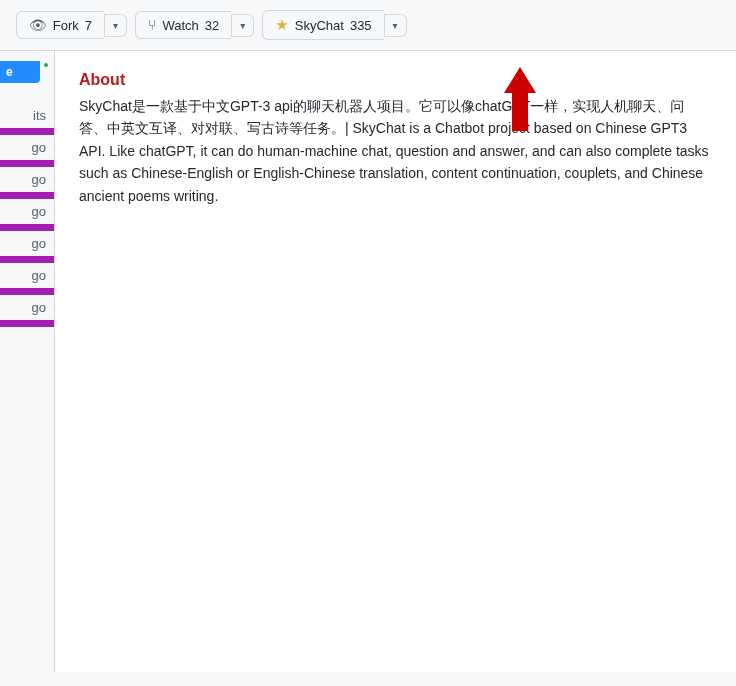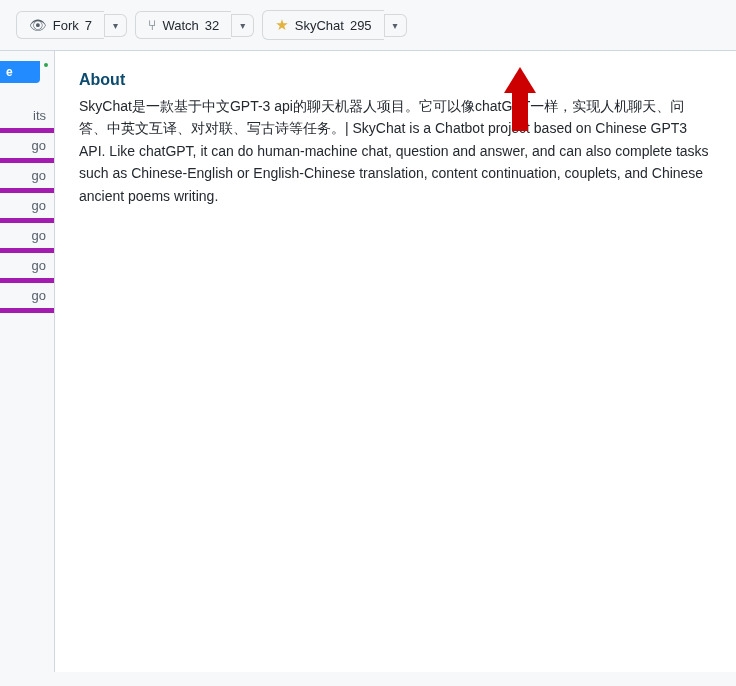--- a/index.html
+++ b/index.html
@@ -148,39 +148,39 @@
     
     .right-content {
       flex: 1;
       padding: 20px 24px;
       overflow-y: auto;
     }
 
     .about-title {
       font-size: 16px;
       font-weight: 600;
-      color: #0c4a6e;
+      color: #b91c1c;
       margin-bottom: 6px;
     }
 
     .about-text {
       font-size: 14px;
       line-height: 1.6;
       color: #24292f;
     }
 
     .sidebar-items-list {
       margin-top: 10px;
     }
 
     .sidebar-nav-item {
       padding: 5px 8px;
       font-size: 13px;
       color: #57606a;
-      border-bottom: 5px solid #a21caf;
+      border-bottom: 7px solid #a21caf;
       text-align: right;
     }
   </style>
 </head>
 <body>
 
 <div class="top-bar">
 
   <div class="btn-group">
     <button class="btn-main">
@@ -201,21 +201,21 @@
     </button>
     <button class="btn-dropdown">
       <span class="chevron-icon">▾</span>
     </button>
   </div>
 
   <div class="btn-group star-btn">
     <button class="btn-main">
       <span class="star-icon">★</span>
       <span>SkyChat</span>
-      <span class="btn-count">295</span>
+      <span class="btn-count">335</span>
     </button>
     <button class="btn-dropdown">
       <span class="chevron-icon">▾</span>
     </button>
   </div>
 </div>
 
 <div class="arrow-container">
   <svg class="arrow-svg" viewBox="0 0 60 70" xmlns="http://www.w3.org/2000/svg">
 

